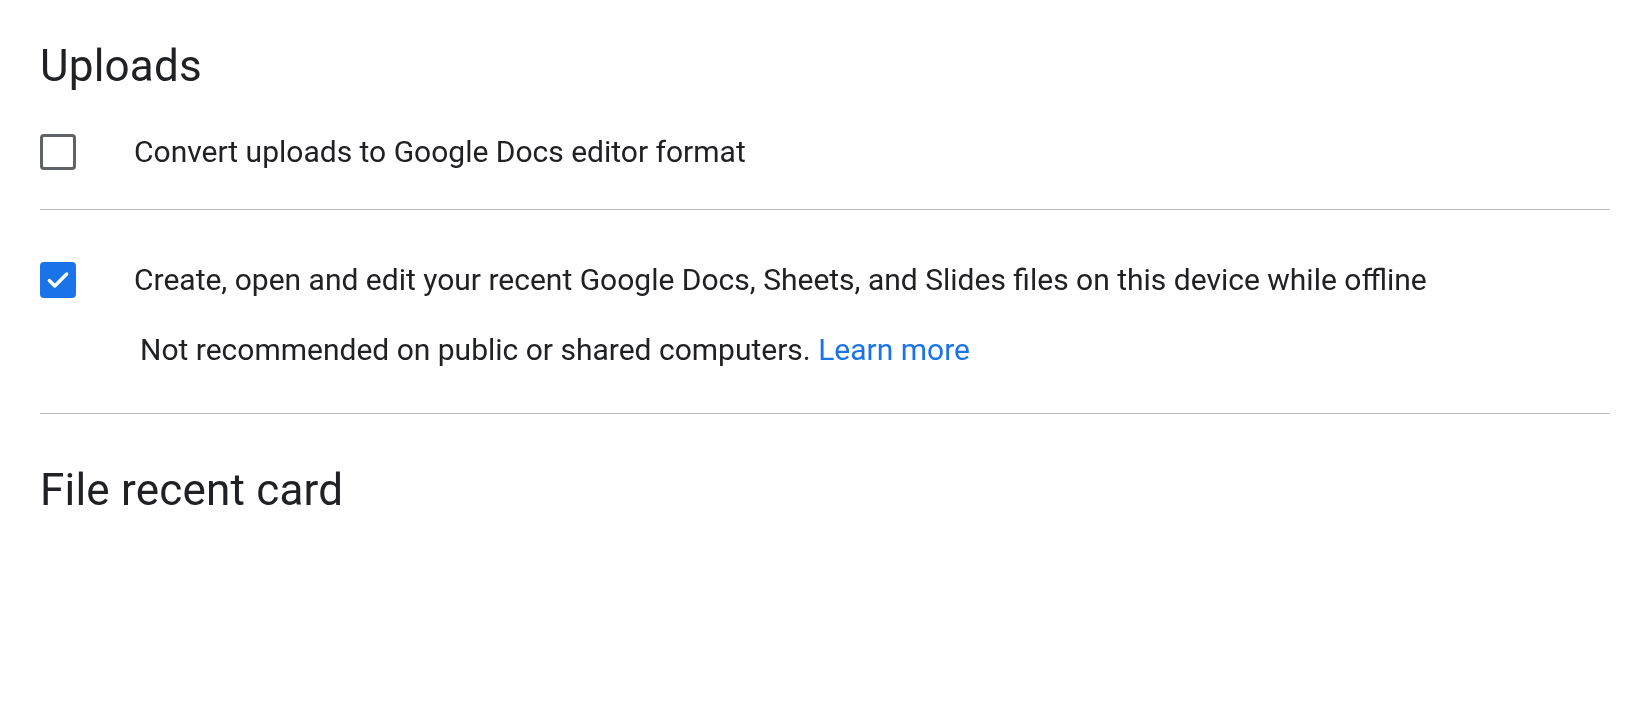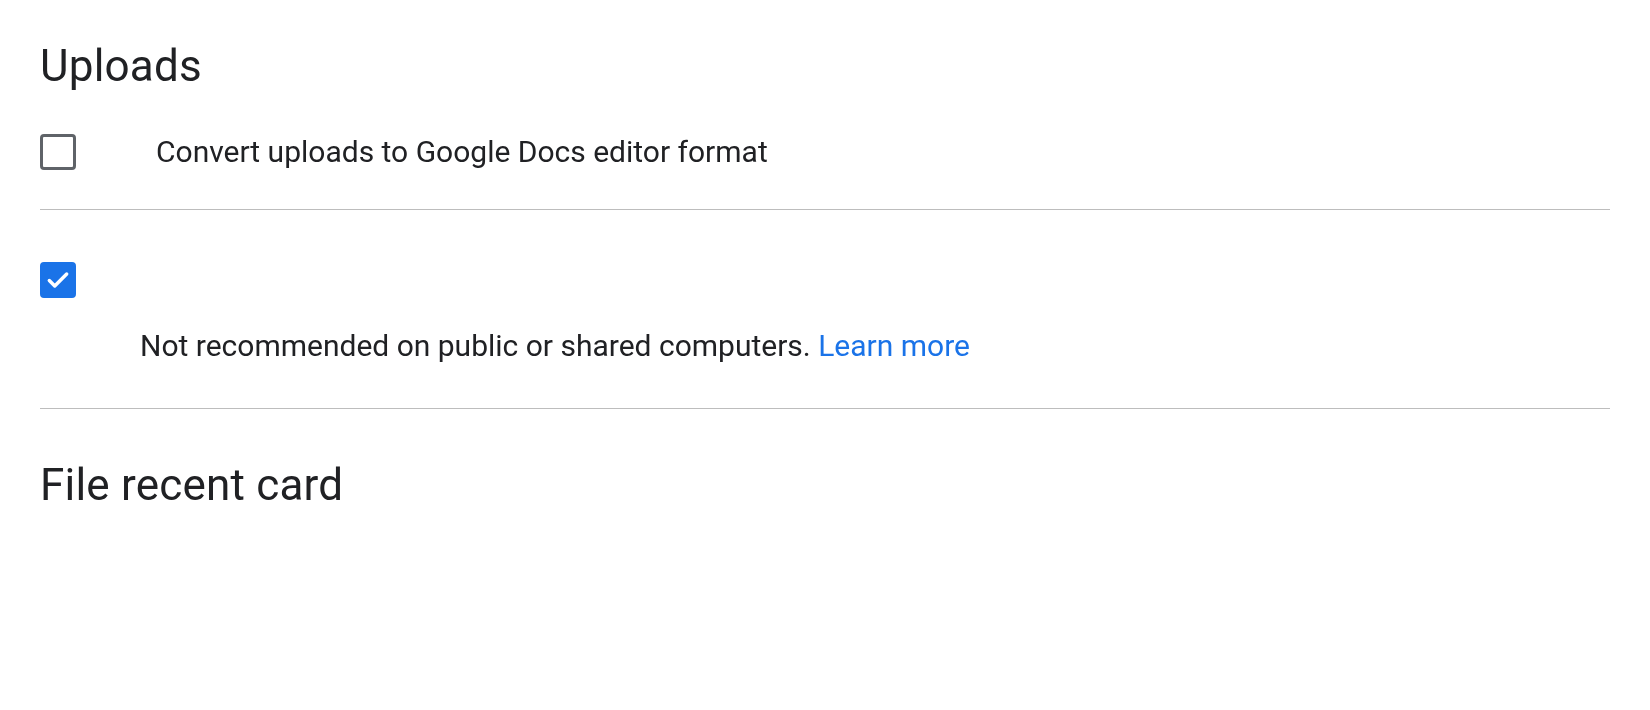--- a/index.html
+++ b/index.html
@@ -20,21 +20,21 @@
   .section-heading {
     font-size: 44px;
     font-weight: 400;
     letter-spacing: 0.2px;
     color: #202124;
     margin: 0 0 40px 0;
   }
   .row {
     display: flex;
     align-items: flex-start;
-    column-gap: 80px;
+    column-gap: 58px;
     margin-bottom: 36px;
   }
   .row-indent {
     padding-left: 100px;
     margin-top: -6px;
     margin-bottom: 42px;
   }
   .checkbox {
     width: 36px;
     height: 36px;
@@ -104,20 +104,21 @@
   <hr class="divider">
 
   <section class="section">
 
     <div class="row">
       <span class="checkbox checked" role="checkbox" aria-checked="true">
         <svg viewBox="0 0 24 24">
           <path fill="none" stroke="#fff" stroke-width="3.2" stroke-linecap="round" stroke-linejoin="round" d="M4 12.5l5 5L20 6.5"></path>
         </svg>
       </span>
+      <span class="option-text">Create, open and edit your recent Google Docs, Sheets, and Slides files on this device while offline</span>
     </div>
 
     <div class="row-indent">
       <span class="hint-text">
         <span>Not recommended on public or shared computers. </span><a class="link">Learn more</a>
       </span>
     </div>
   </section>
 
   <hr class="divider">

